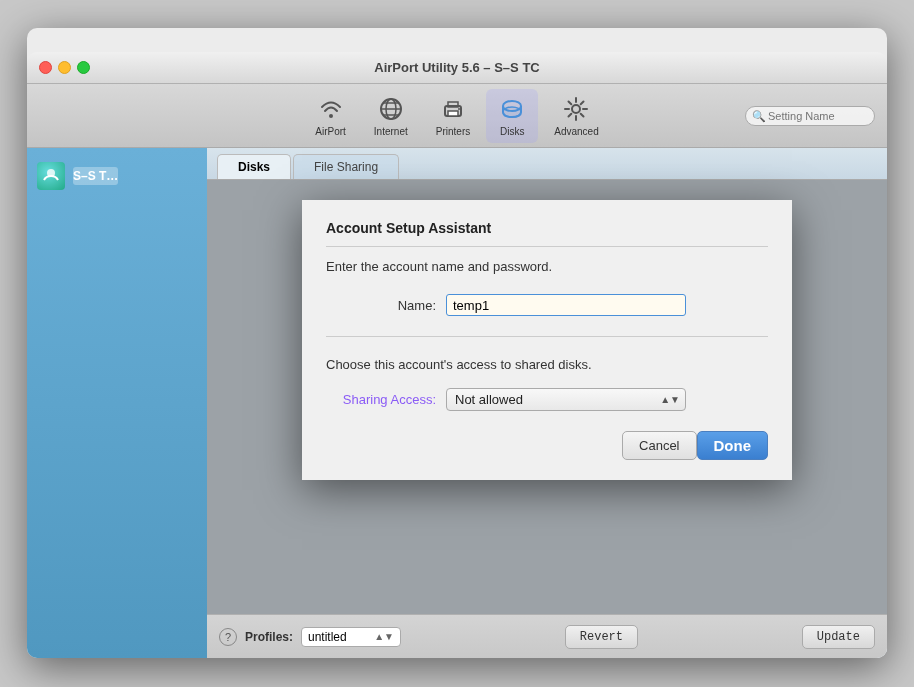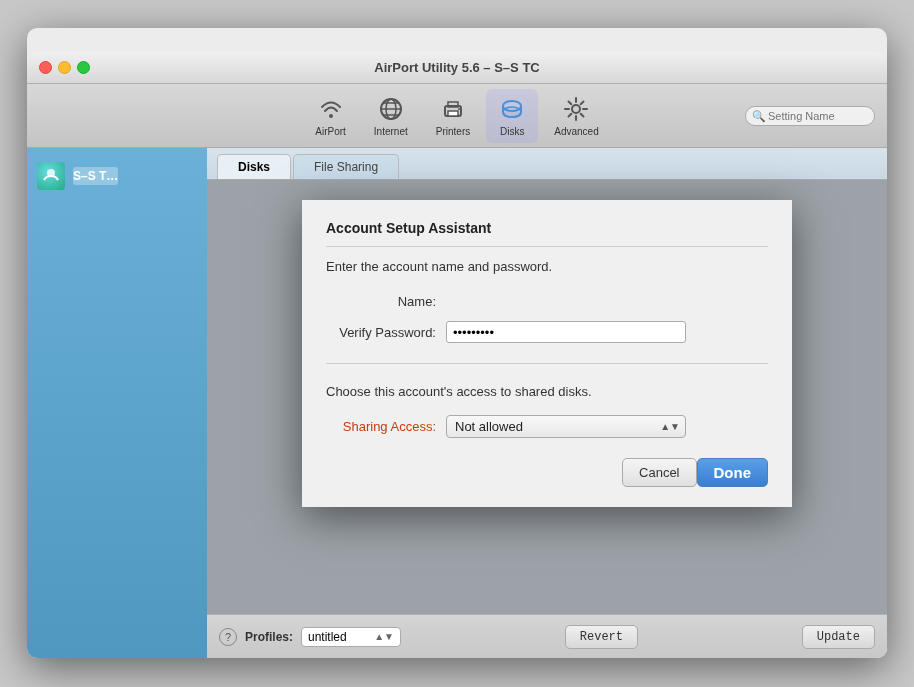--- a/index.html
+++ b/index.html
@@ -351,21 +351,21 @@
 
     .sharing-row {
       display: flex;
       align-items: center;
       margin-bottom: 16px;
     }
     .sharing-label {
       width: 120px;
       text-align: right;
       font-size: 13px;
-      color: #c2410c;
+      color: #8b5cf6;
       padding-right: 10px;
     }
 
     
     .select-wrap {
       position: relative;
       display: inline-flex;
       align-items: center;
     }
     .sharing-select {
@@ -533,27 +533,24 @@
 
         <div class="modal-overlay">
           <div class="modal">
 
             <div class="modal-title">Account Setup Assistant</div>
 
             <div class="modal-desc">Enter the account name and password.</div>
 
             <div class="form-row">
               <label class="form-label">Name:</label>
+              <input class="form-input highlighted" type="text" value="temp1" style="">
             </div>
 
 
-            <div class="form-row">
-              <label class="form-label">Verify Password:</label>
-              <input class="form-input" type="password" value="password1" style="">
-            </div>
 
             <div class="separator"></div>
 
             <div class="sharing-desc">Choose this account's access to shared disks.</div>
 
             <div class="sharing-row">
               <label class="sharing-label">Sharing Access:</label>
               <div class="select-wrap">
                 <select class="sharing-select">
                   <option value="not-allowed">Not allowed</option>

